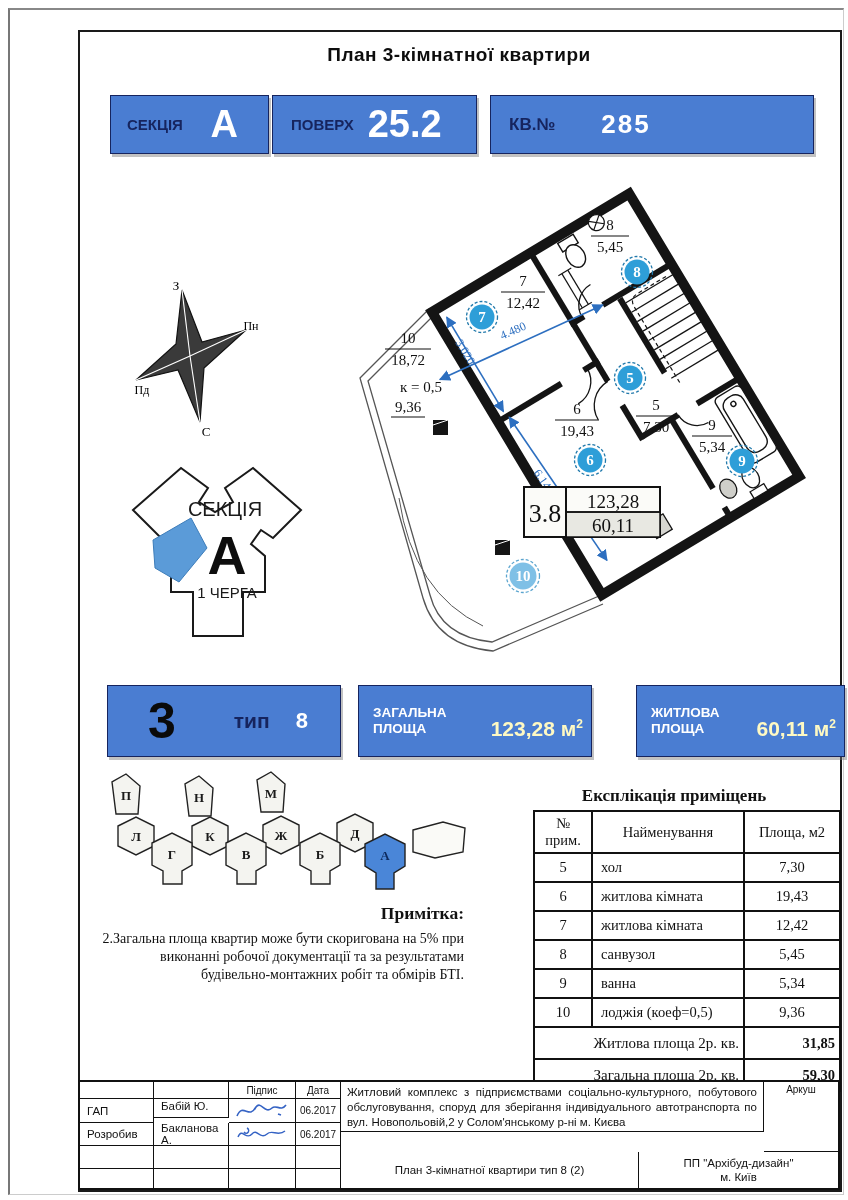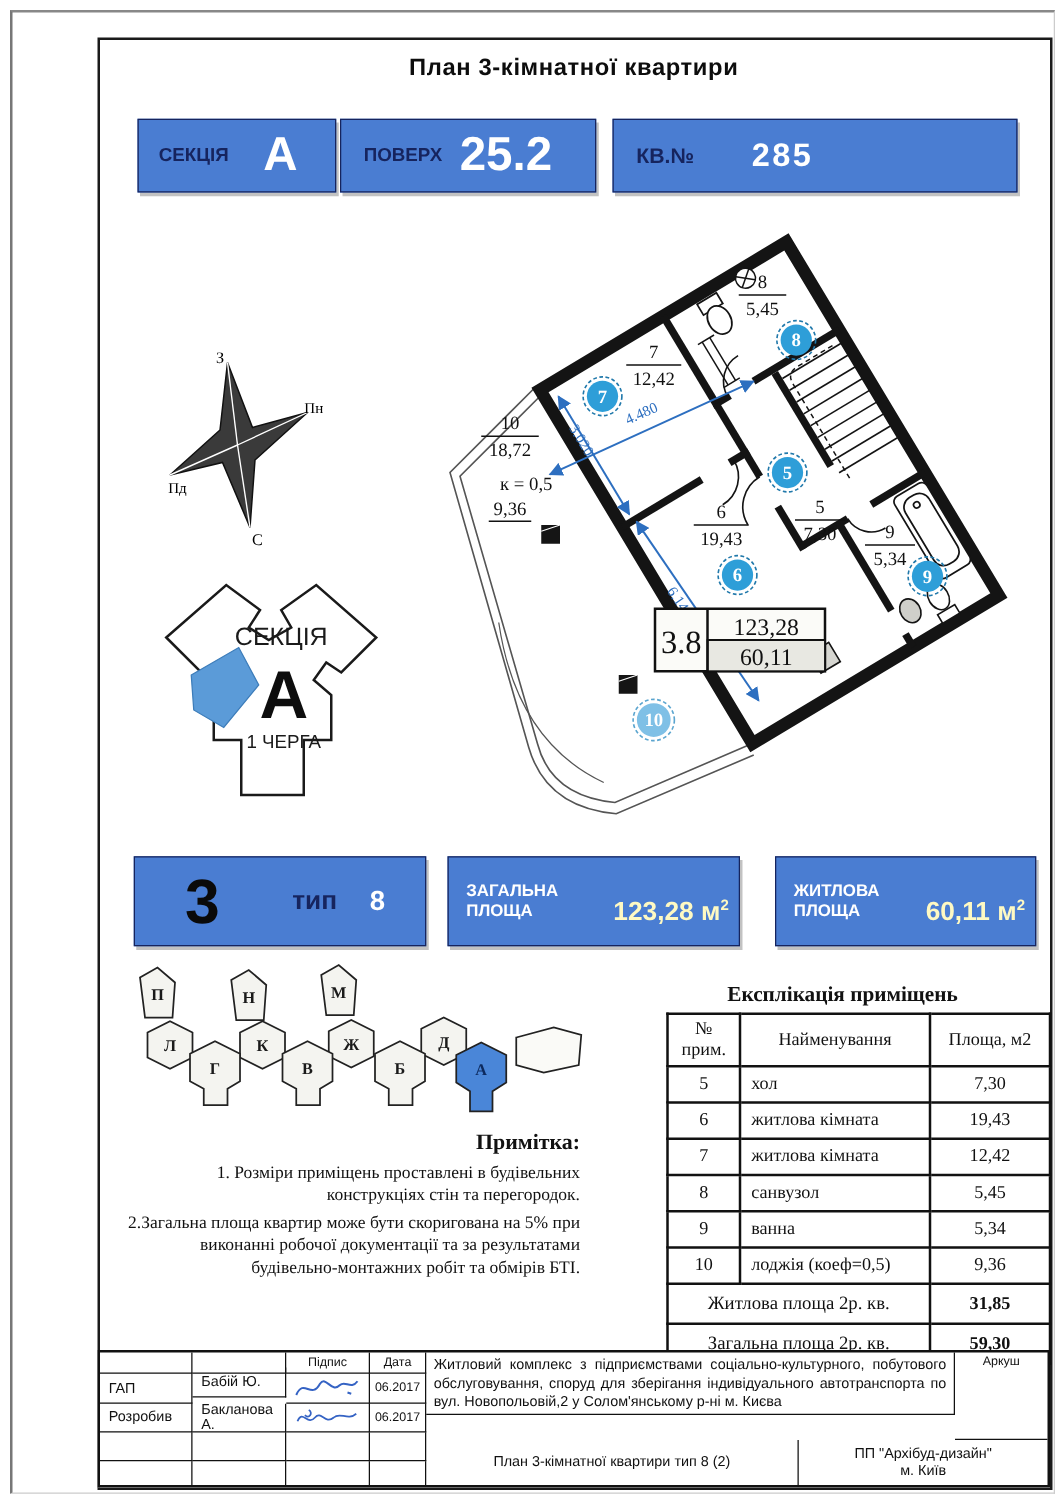--- a/index.html
+++ b/index.html
@@ -19,41 +19,41 @@
   .hb3{left:490px;top:95px;width:322px;height:57px;}
   .hb1 .bb-label{font-size:15px;margin-left:16px;}
   .hb1 .bb-value{font-size:38px;margin-left:auto;margin-right:30px;}
   .hb2 .bb-label{font-size:15px;margin-left:18px;}
   .hb2 .bb-value{font-size:38px;margin-left:14px;}
   .hb3 .bb-label{font-size:17px;margin-left:18px;}
   .hb3 .bb-value{font-size:26px;margin-left:46px;letter-spacing:2px;}
   
   .sb1{left:107px;top:685px;width:232px;height:70px;}
   .sb2{left:358px;top:685px;width:232px;height:70px;}
-  .sb3{left:620px;top:685px;width:207px;height:70px;gap:16px;}
+  .sb3{left:636px;top:685px;width:207px;height:70px;gap:16px;}
   .sb1 .big3{color:#0a0a0a;font-size:50px;font-weight:bold;margin-left:40px;line-height:1;}
   .sb1 .tip{color:#16245e;font-size:21px;font-weight:bold;margin-left:58px;}
   .sb1 .tipv{color:#fff;font-size:22px;font-weight:bold;margin-left:26px;}
   .area-label{color:#ffffff;font-size:13.5px;font-weight:bold;line-height:1.15;margin-left:14px;}
   .area-value{color:#fef9c3;font-size:21px;font-weight:bold;margin-left:auto;margin-right:8px;white-space:nowrap;margin-top:16px;}
   .area-value sup{font-size:12px;}
   
   .notes{left:100px;top:903px;width:364px;font-family:"Liberation Serif",serif;text-align:right;}
   .notes h4{margin:0 0 6px 62px;font-size:17.5px;font-weight:bold;}
   .notes p{margin:0 0 4px 0;font-size:14px;line-height:1.28;}
   
   .expl-title{left:533px;top:786px;width:282px;text-align:center;font-family:"Liberation Serif",serif;font-size:17px;font-weight:bold;}
   .expl{left:533px;top:810px;border-collapse:collapse;font-family:"Liberation Serif",serif;}
   .expl td{border:2px solid #111;font-size:14.5px;padding:2px 4px;}
   .expl .c1{width:48px;text-align:center;}
   .expl .c2{width:138px;text-align:left;padding-left:8px;}
   .expl .c3{width:86px;text-align:center;}
   .expl .hdr td{height:38px;text-align:center;padding:1px 2px;}
   .expl .drow td{height:23px;}
-  .expl .trow td{height:26px;}
+  .expl .trow td{height:26px;text-align:right;}
   .expl .tlab{text-align:center;font-size:15px;}
   .expl .tval{font-weight:bold;}
   
   .tb{left:78px;top:1080px;width:762px;height:110px;border:2px solid #111;box-sizing:border-box;background:#fff;}
   .tb .cell{position:absolute;border-right:1.5px solid #111;border-bottom:1.5px solid #111;box-sizing:border-box;font-size:11.5px;display:flex;align-items:center;}
   .tb .ctr{justify-content:center;text-align:center;}
   .tb .pad{padding-left:7px;}
   .tb .small{font-size:10px;}
   .proj-text{font-size:11px;line-height:1.3;padding:3px 6px;text-align:justify;}
   .doc-title{font-size:15px;}
@@ -327,21 +327,20 @@
     <text x="260" y="68">Д</text>
     <text x="77" y="89">Г</text>
     <text x="151" y="89">В</text>
     <text x="225" y="89">Б</text>
     <text x="290" y="90" fill="#0d2a5e">А</text>
   </g>
 </svg>
 
 <div class="abs notes">
   <h4>Примітка:</h4>
-  <p>1. Розміри приміщень проставлені в будівельних конструкціях стін та перегородок.</p>
   <p>2.Загальна площа квартир може бути скоригована на 5% при виконанні робочої документації та за результатами будівельно-монтажних робіт та обмірів БТІ.</p>
 </div>
 
 <div class="abs expl-title">Експлікація приміщень</div>
 <table class="abs expl" style="border:2.5px solid #111;">
   <tbody>
     <tr class="hdr">
       <td class="c1">
         <div>№</div>
         <div>прим.</div>

